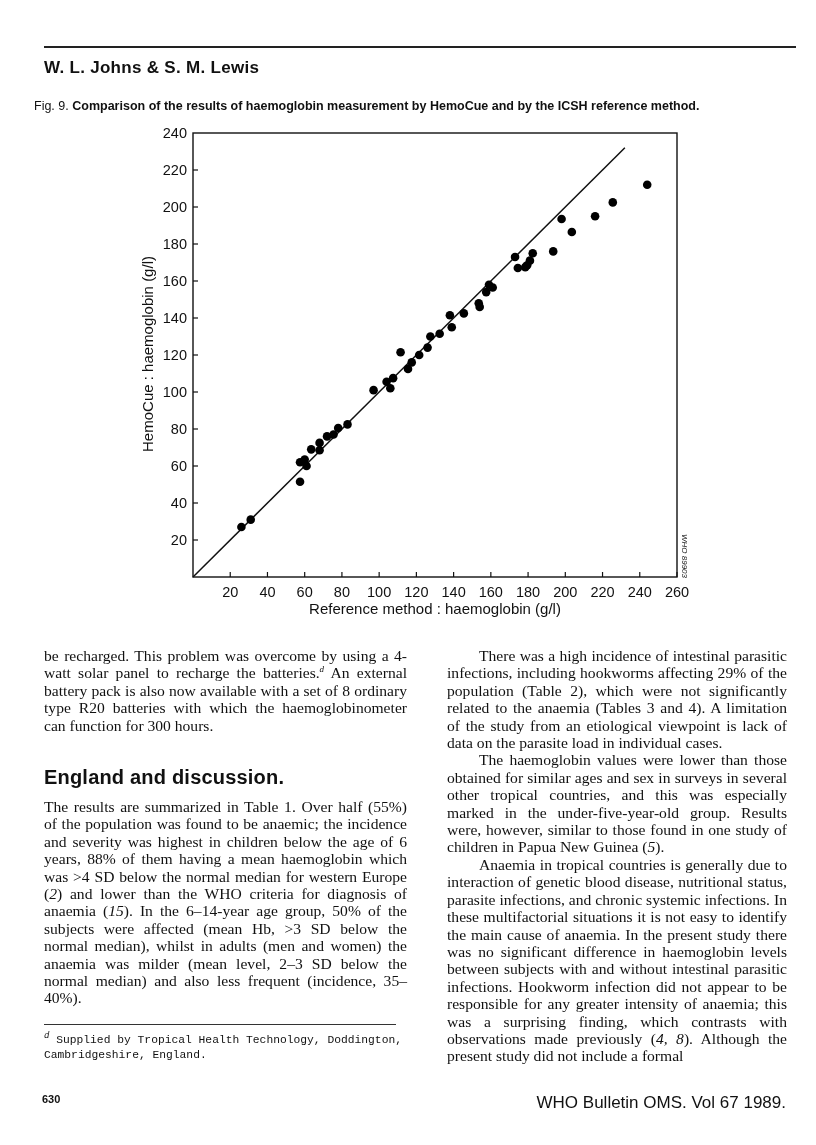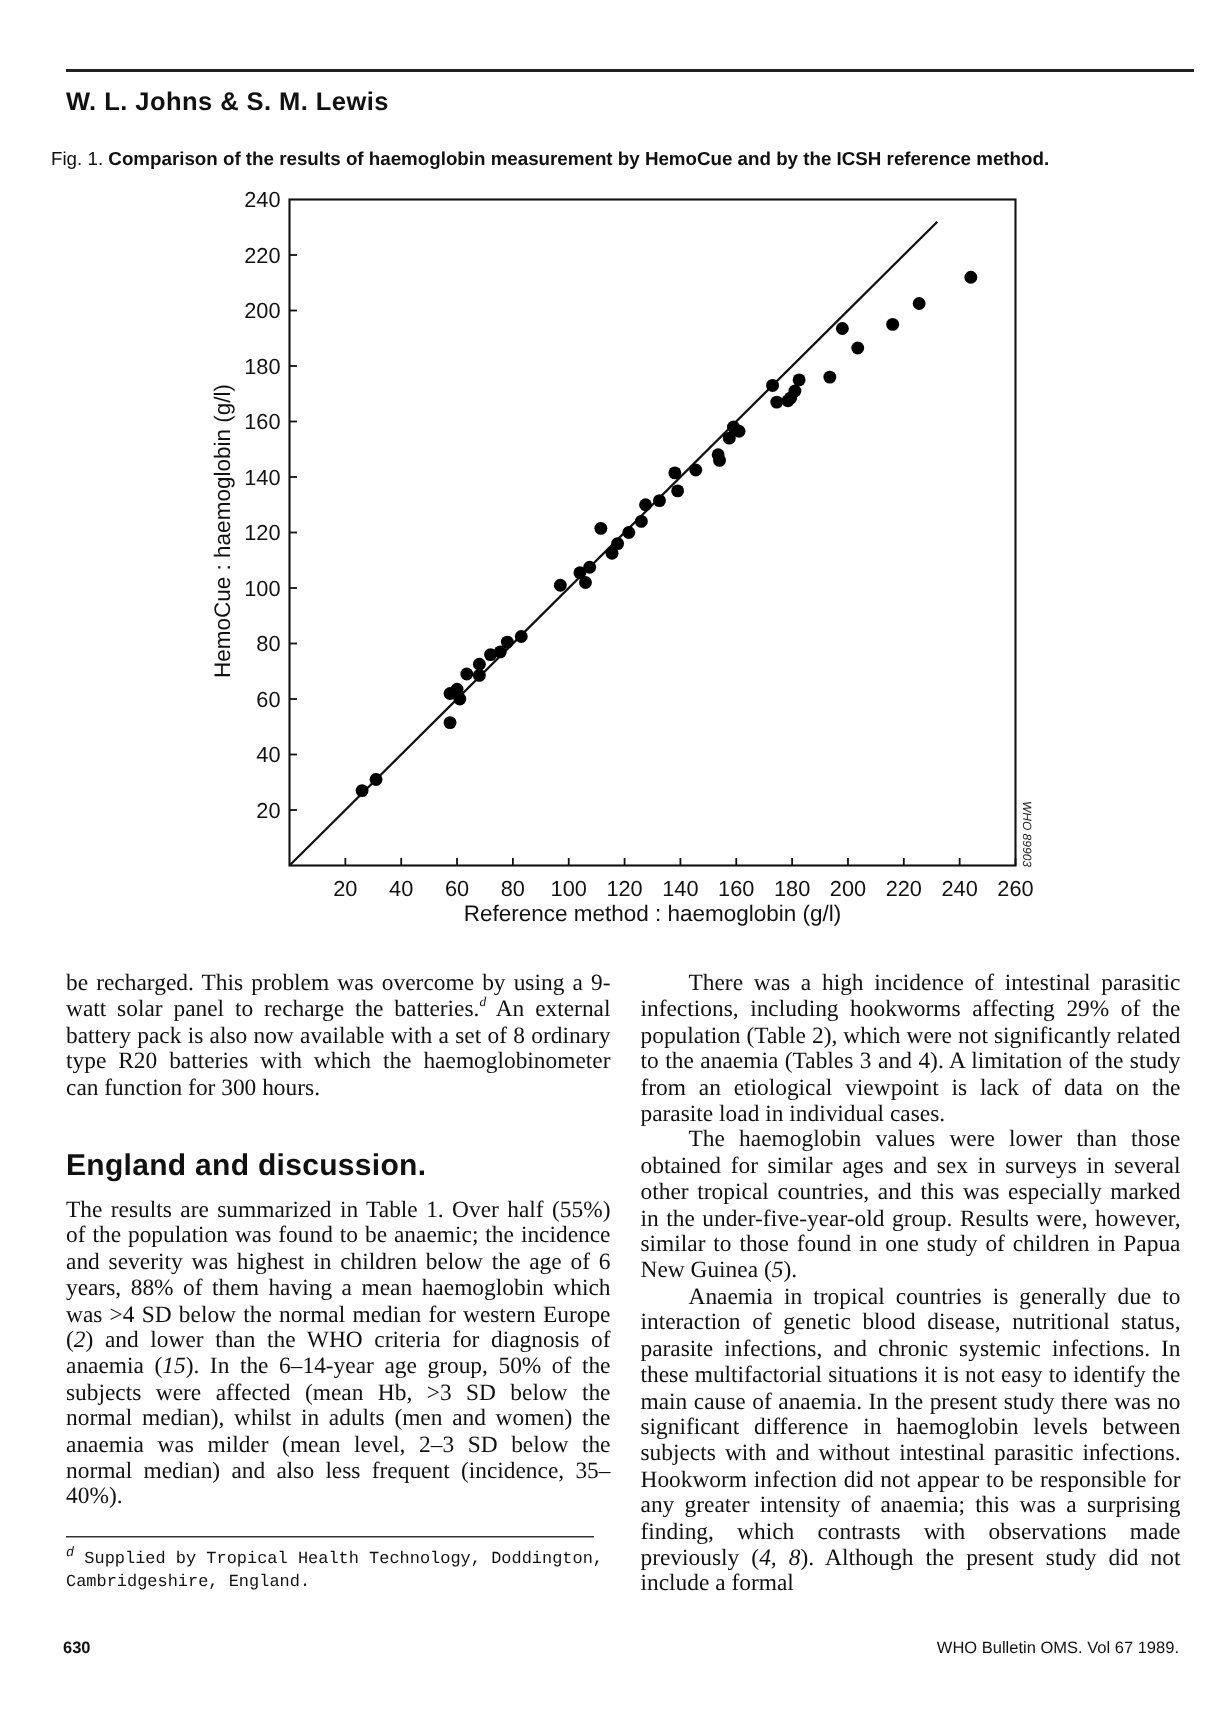--- a/index.html
+++ b/index.html
@@ -5,40 +5,40 @@
   html, body { margin: 0; padding: 0; background: #ffffff; }
   body { width: 816px; height: 1145px; position: relative; overflow: hidden; color: #111; }
   .rule-top { position: absolute; left: 44px; top: 46px; width: 752px; height: 0; border-top: 2px solid #222; }
   .authors { position: absolute; left: 44px; top: 58px; font-family: "Liberation Sans", sans-serif; font-weight: bold; font-size: 17px; letter-spacing: 0.3px; }
   .caption { position: absolute; left: 34px; top: 99px; width: 770px; font-family: "Liberation Sans", sans-serif; font-size: 12.5px; white-space: nowrap; }
   .caption .lbl { font-weight: normal; }
   .caption .txt { font-weight: bold; }
   #chart { position: absolute; left: 0; top: 0; }
   .col { position: absolute; font-family: "Liberation Serif", serif; font-size: 15.6px; line-height: 17.4px; text-align: justify; }
   .col p { margin: 0; }
-  .col p.indent { text-indent: 32px; }
+  .col p.indent { text-indent: 32px; margin-left: 20px; }
   .left-col { left: 44px; top: 647px; width: 363px; }
   .right-col { left: 427px; top: 647px; width: 360px; }
   .heading { position: absolute; left: 44px; top: 766px; font-family: "Liberation Sans", sans-serif; font-weight: bold; font-size: 20px; letter-spacing: 0.2px; }
   .results-para { position: absolute; left: 44px; top: 798px; width: 363px; }
   .footrule { position: absolute; left: 44px; top: 1024px; width: 352px; border-top: 1px solid #333; }
   .footnote { position: absolute; left: 44px; top: 1033px; width: 358px; font-family: Liberation Mono, monospace; font-size: 11.3px; line-height: 15px; text-align: justify; }
   .pageno { position: absolute; left: 42px; top: 1093px; font-family: "Liberation Sans", sans-serif; font-weight: bold; font-size: 11px; }
-  .journal { position: absolute; right: 30px; top: 1093px; font-family: "Liberation Sans", sans-serif; font-size: 11px; }
+  .journal { position: absolute; right: 30px; top: 1093px; font-family: "Liberation Sans", sans-serif; font-size: 17px; }
   sup { font-size: 9px; font-style: italic; line-height: 0; }
   i { font-style: italic; }
 </style>
 </head>
 <body>
 
 <div class="rule-top"></div>
 <div class="authors">W. L. Johns &amp; S. M. Lewis</div>
 
 <div class="caption">
-  <span class="lbl">Fig. 1.</span>
+  <span class="lbl">Fig. 9.</span>
   <span class="txt">Comparison of the results of haemoglobin measurement by HemoCue and by the ICSH reference method.</span>
 </div>
 
 <svg id="chart" width="816" height="640">
   <g id="frame">
       <rect x="193" y="133" width="484" height="444" fill="none" stroke="#111" stroke-width="1.4"></rect>
     </g>
   <g id="ticks">
       <line x1="230.23076923076923" y1="577" x2="230.23076923076923" y2="572" stroke="#111" stroke-width="1.2"></line>
       <text x="230.23076923076923" y="597" text-anchor="middle" font-family="Liberation Sans, sans-serif" font-size="14.5" fill="#111">20</text>
@@ -138,21 +138,21 @@
       <circle cx="595.0923076923077" cy="216.25" r="4.3" fill="#000"></circle>
       <circle cx="612.7769230769231" cy="202.375" r="4.3" fill="#000"></circle>
       <circle cx="647.2153846153847" cy="184.8" r="4.3" fill="#000"></circle>
     </g>
   <text id="xlabel" x="435" y="614" text-anchor="middle" font-family="Liberation Sans, sans-serif" font-size="15" fill="#111">Reference method : haemoglobin (g/l)</text>
   <text id="ylabel" transform="translate(153,354) rotate(-90)" text-anchor="middle" font-family="Liberation Sans, sans-serif" font-size="15" fill="#111">HemoCue : haemoglobin (g/l)</text>
   <text id="fcode" transform="translate(682,578) rotate(90)" text-anchor="end" font-family="Liberation Sans, sans-serif" font-size="8" font-style="italic" fill="#222">WHO 89903</text>
 </svg>
 
 <div class="col left-col">
-  <p><span>be recharged. This problem was overcome by using a 9-watt solar panel to recharge the batteries.</span><sup>d</sup><span> An external battery pack is also now available with a set of 8 ordinary type R20 batteries with which the haemoglobinometer can function for 300 hours.</span></p>
+  <p><span>be recharged. This problem was overcome by using a 4-watt solar panel to recharge the batteries.</span><sup>d</sup><span> An external battery pack is also now available with a set of 8 ordinary type R20 batteries with which the haemoglobinometer can function for 300 hours.</span></p>
 </div>
 
 <div class="heading">England and discussion.</div>
 
 <div class="col results-para">
   <p><span>The results are summarized in Table 1. Over half (55%) of the population was found to be anaemic; the incidence and severity was highest in children below the age of 6 years, 88% of them having a mean haemoglobin which was &gt;4 SD below the normal median for western Europe (</span><i>2</i><span>) and lower than the WHO criteria for diagnosis of anaemia (</span><i>15</i><span>). In the 6–14-year age group, 50% of the subjects were affected (mean Hb, &gt;3 SD below the normal median), whilst in adults (men and women) the anaemia was milder (mean level, 2–3 SD below the normal median) and also less frequent (incidence, 35–40%).</span></p>
 </div>
 
 <div class="col right-col">
   <p class="indent">There was a high incidence of intestinal parasitic infections, including hookworms affecting 29% of the population (Table 2), which were not significantly related to the anaemia (Tables 3 and 4). A limitation of the study from an etiological viewpoint is lack of data on the parasite load in individual cases.</p>

